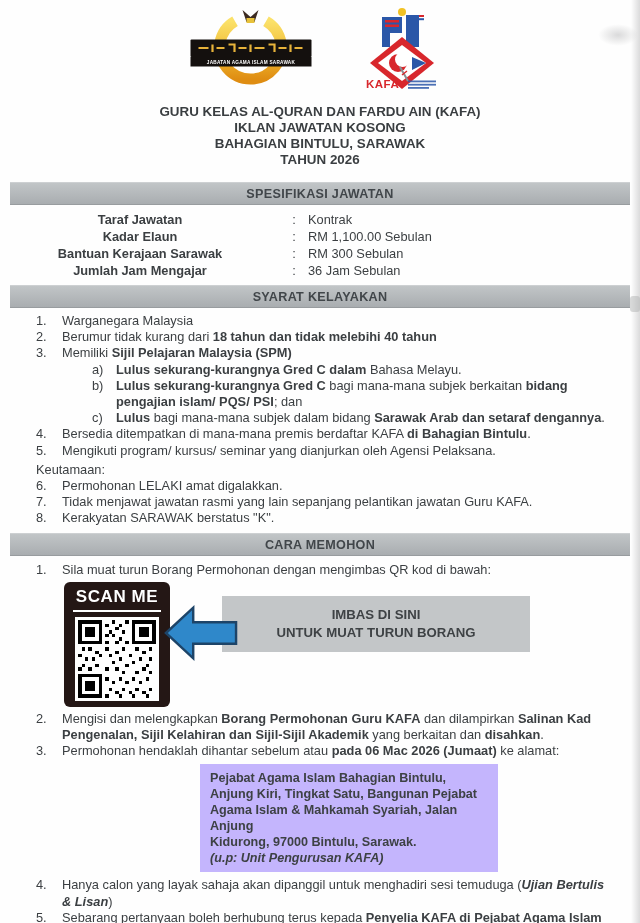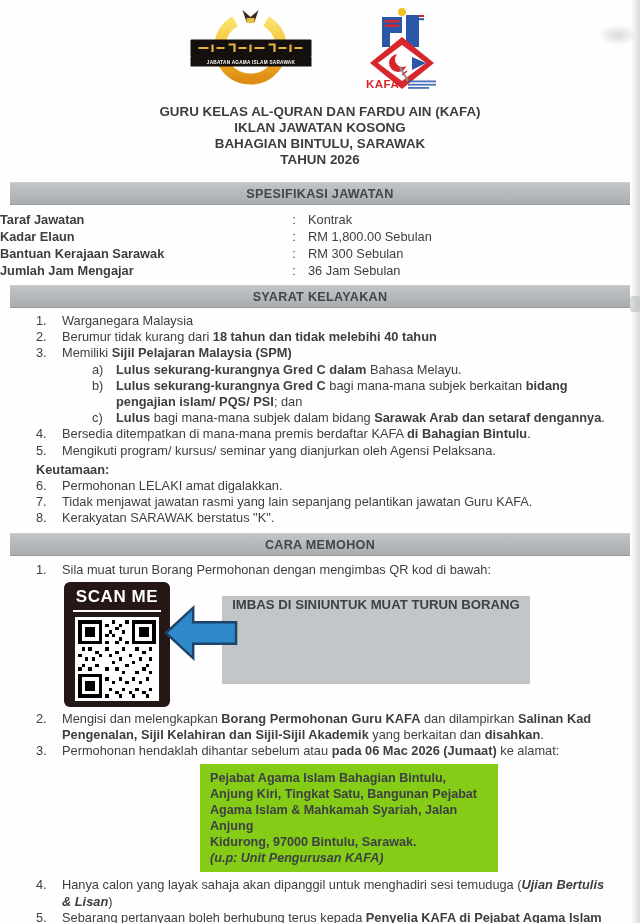--- a/index.html
+++ b/index.html
@@ -19,43 +19,43 @@
   
   .title{margin-top:10px;text-align:center;font-weight:bold;font-size:13.4px;line-height:16px;color:#3a3e41}
   
   .banner{margin:0 10px;height:23px;line-height:23px;text-align:center;font-weight:bold;
     font-size:12.6px;letter-spacing:.3px;color:#41464a;
     background:linear-gradient(#c1c5c7,#a9adb0);border-top:1px solid #cdd0d2;border-bottom:1px solid #989c9f;box-sizing:border-box}
   .mt8{margin-top:14px}.mt6{margin-top:6px}.mt5{margin-top:5px}
   
   .spec{margin-top:6px;line-height:17px}
   .spec-row{display:flex}
-  .spec-label{width:280px;text-align:left;font-weight:bold}
+  .spec-label{width:280px;text-align:center;font-weight:bold}
   .spec-colon{width:28px;text-align:center}
   .spec-value{flex:1}
   
   .list .li{display:flex;line-height:16.2px}
   .list .num{margin-left:36px;width:26px;flex-shrink:0}
   .list .ind .num{margin-left:92px;width:24px}
   .list .body{flex:1;padding-right:26px}
   .b,.list .b{font-weight:bold}
   .i,.list .i{font-style:italic}
-  .keutamaan{margin:3px 0 0 36px;font-weight:bold;line-height:16.2px}
+  .keutamaan{margin:3px 0 0 36px;font-weight:normal;line-height:16.2px}
   
   .qr-row{display:flex;align-items:flex-start;margin:4px 0 0 64px;height:124px}
   .qr-block{width:106px;background:#241715;border-radius:6px;padding:4px 6px 6px;box-sizing:border-box}
   .scanme{color:#ffffff;font-weight:bold;text-align:center;font-size:17px;letter-spacing:.6px;
     border-bottom:2px solid #ffffff;padding-bottom:3px;margin:1px 3px 5px}
   .qr-img{display:block;width:84px;height:84px;margin:0 auto;background:#ffffff}
   .arrow-wrap{position:relative;z-index:2;margin:22px -8px 0 -6px;width:74px;height:58px}
-  .imbas-box{width:308px;height:88px;background:#c3c6c8;margin:14px 0 0 -8px;
-    display:flex;flex-direction:row;justify-content:center;
+  .imbas-box{width:308px;height:56px;background:#c3c6c8;margin:14px 0 0 -8px;
+    display:flex;flex-direction:column;justify-content:center;text-align:center;
     font-weight:bold;font-size:13.2px;line-height:18px;color:#3e4245}
   
-  .address-box{margin:5px 0 0 200px;width:298px;background:#84cc16;padding:6px 10px;box-sizing:border-box;
+  .address-box{margin:5px 0 0 200px;width:298px;background:#c4b5fd;padding:6px 10px;box-sizing:border-box;
     font-weight:bold;font-size:12.6px;line-height:16px;color:#3d4144}
   .jais-caption{font-weight:bold}
 </style>
 </head>
 <body>
 
 <div class="page">
 
   <div class="scan-edge"></div>
   <div class="smudge1"></div>
@@ -115,21 +115,21 @@
   <div class="banner mt8">SPESIFIKASI JAWATAN</div>
   <div class="spec">
     <div class="spec-row">
       <span class="spec-label">Taraf Jawatan</span>
       <span class="spec-colon">:</span>
       <span class="spec-value">Kontrak</span>
     </div>
     <div class="spec-row">
       <span class="spec-label">Kadar Elaun</span>
       <span class="spec-colon">:</span>
-      <span class="spec-value">RM 1,800.00 Sebulan</span>
+      <span class="spec-value">RM 1,100.00 Sebulan</span>
     </div>
     <div class="spec-row">
       <span class="spec-label">Bantuan Kerajaan Sarawak</span>
       <span class="spec-colon">:</span>
       <span class="spec-value">RM 300 Sebulan</span>
     </div>
     <div class="spec-row">
       <span class="spec-label">Jumlah Jam Mengajar</span>
       <span class="spec-colon">:</span>
       <span class="spec-value">36 Jam Sebulan</span>

